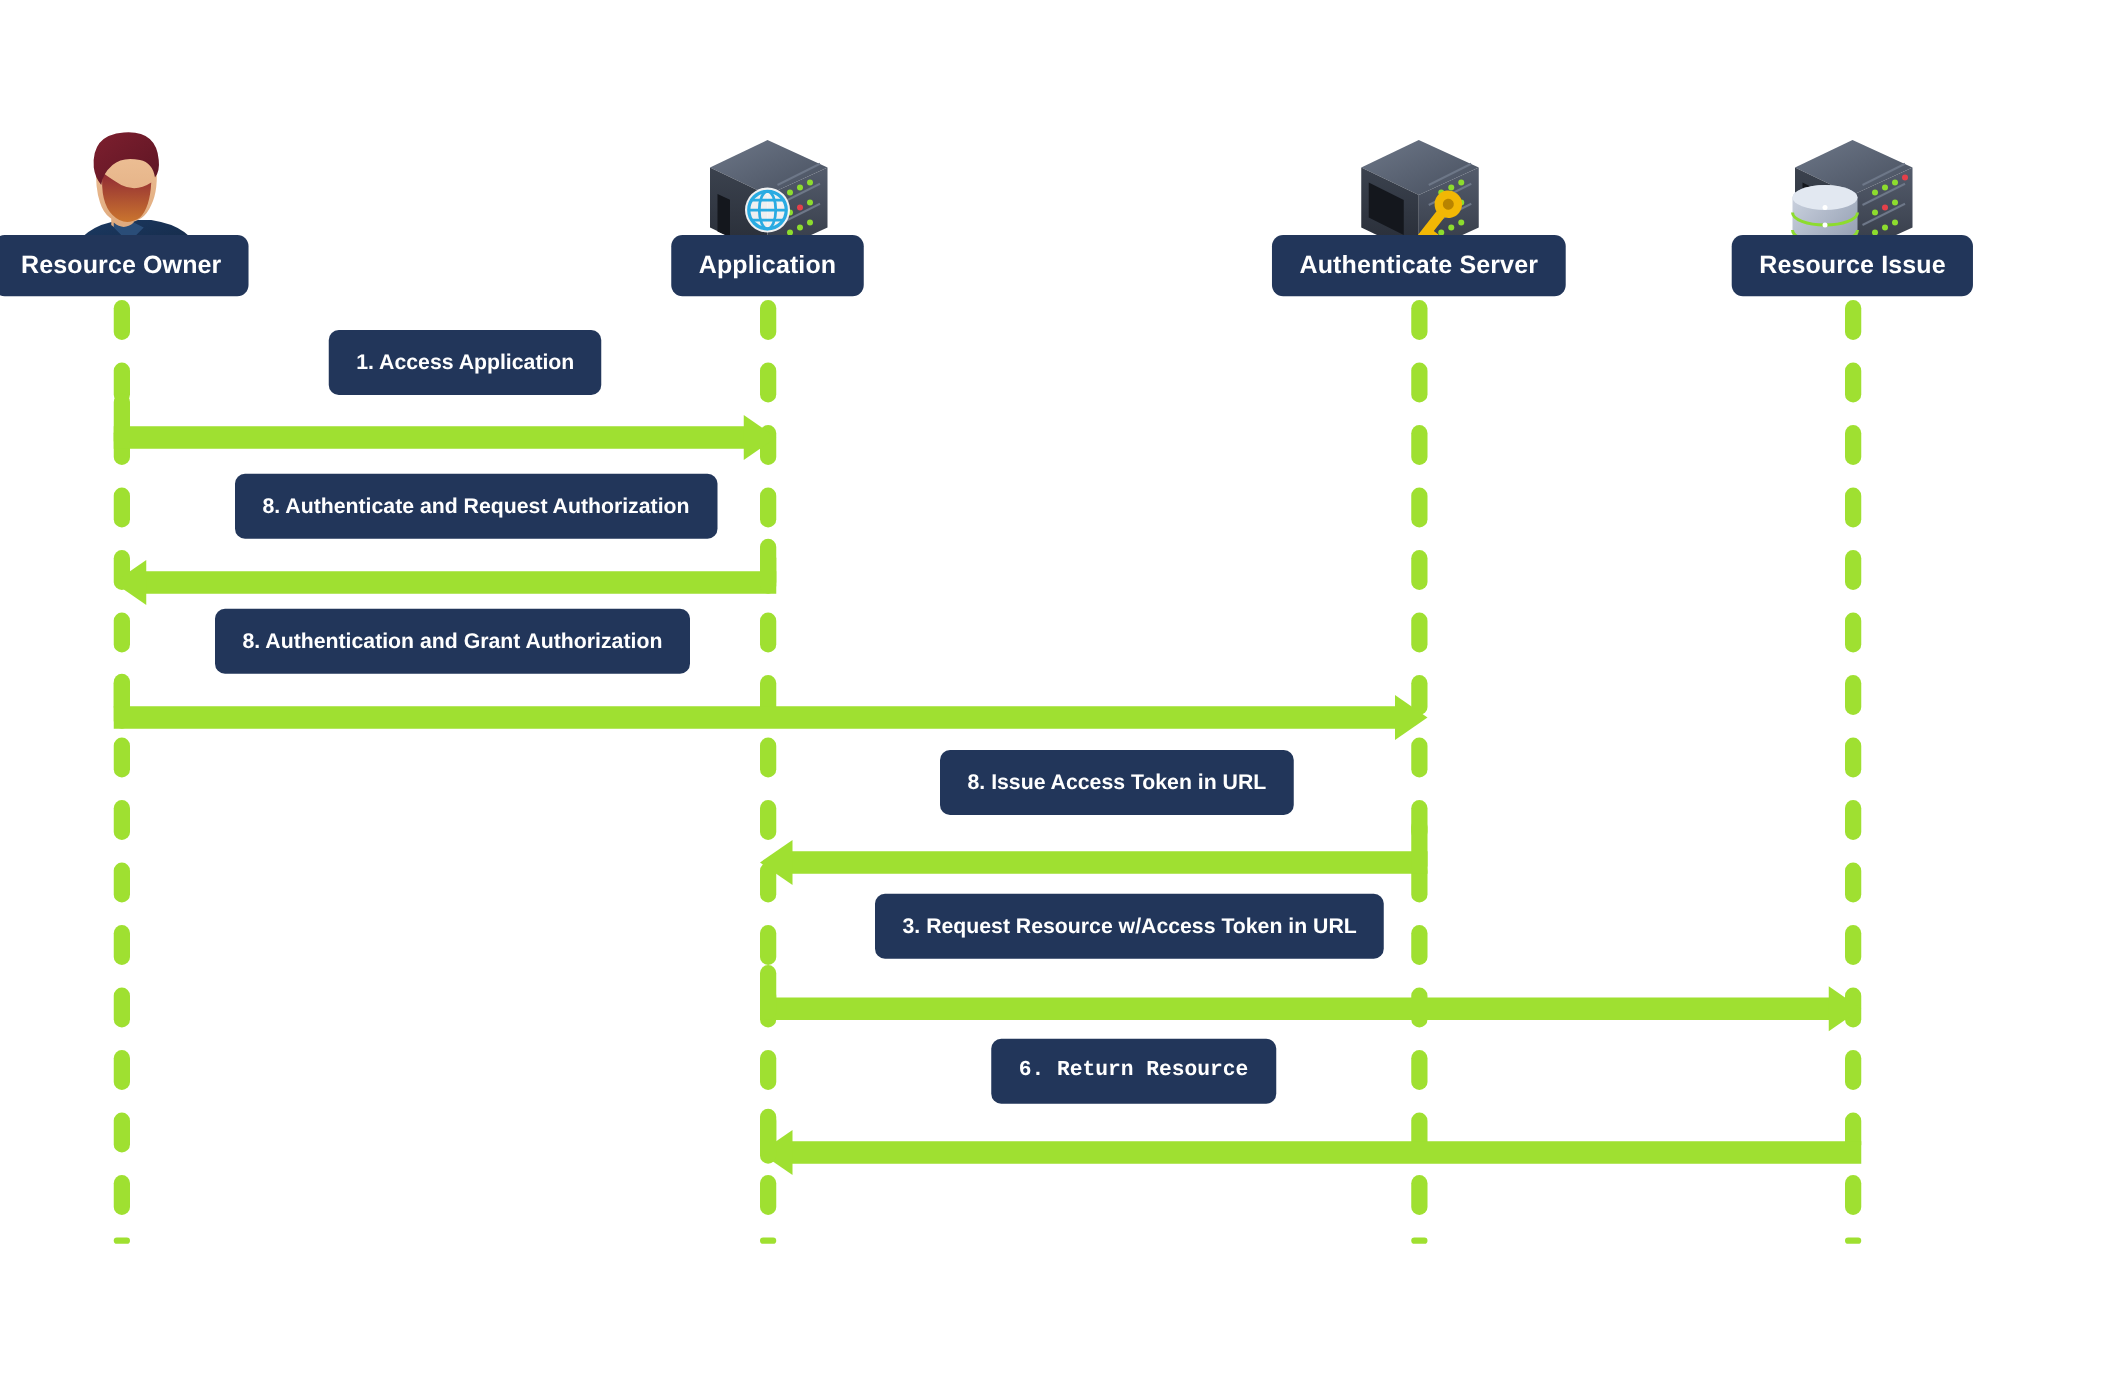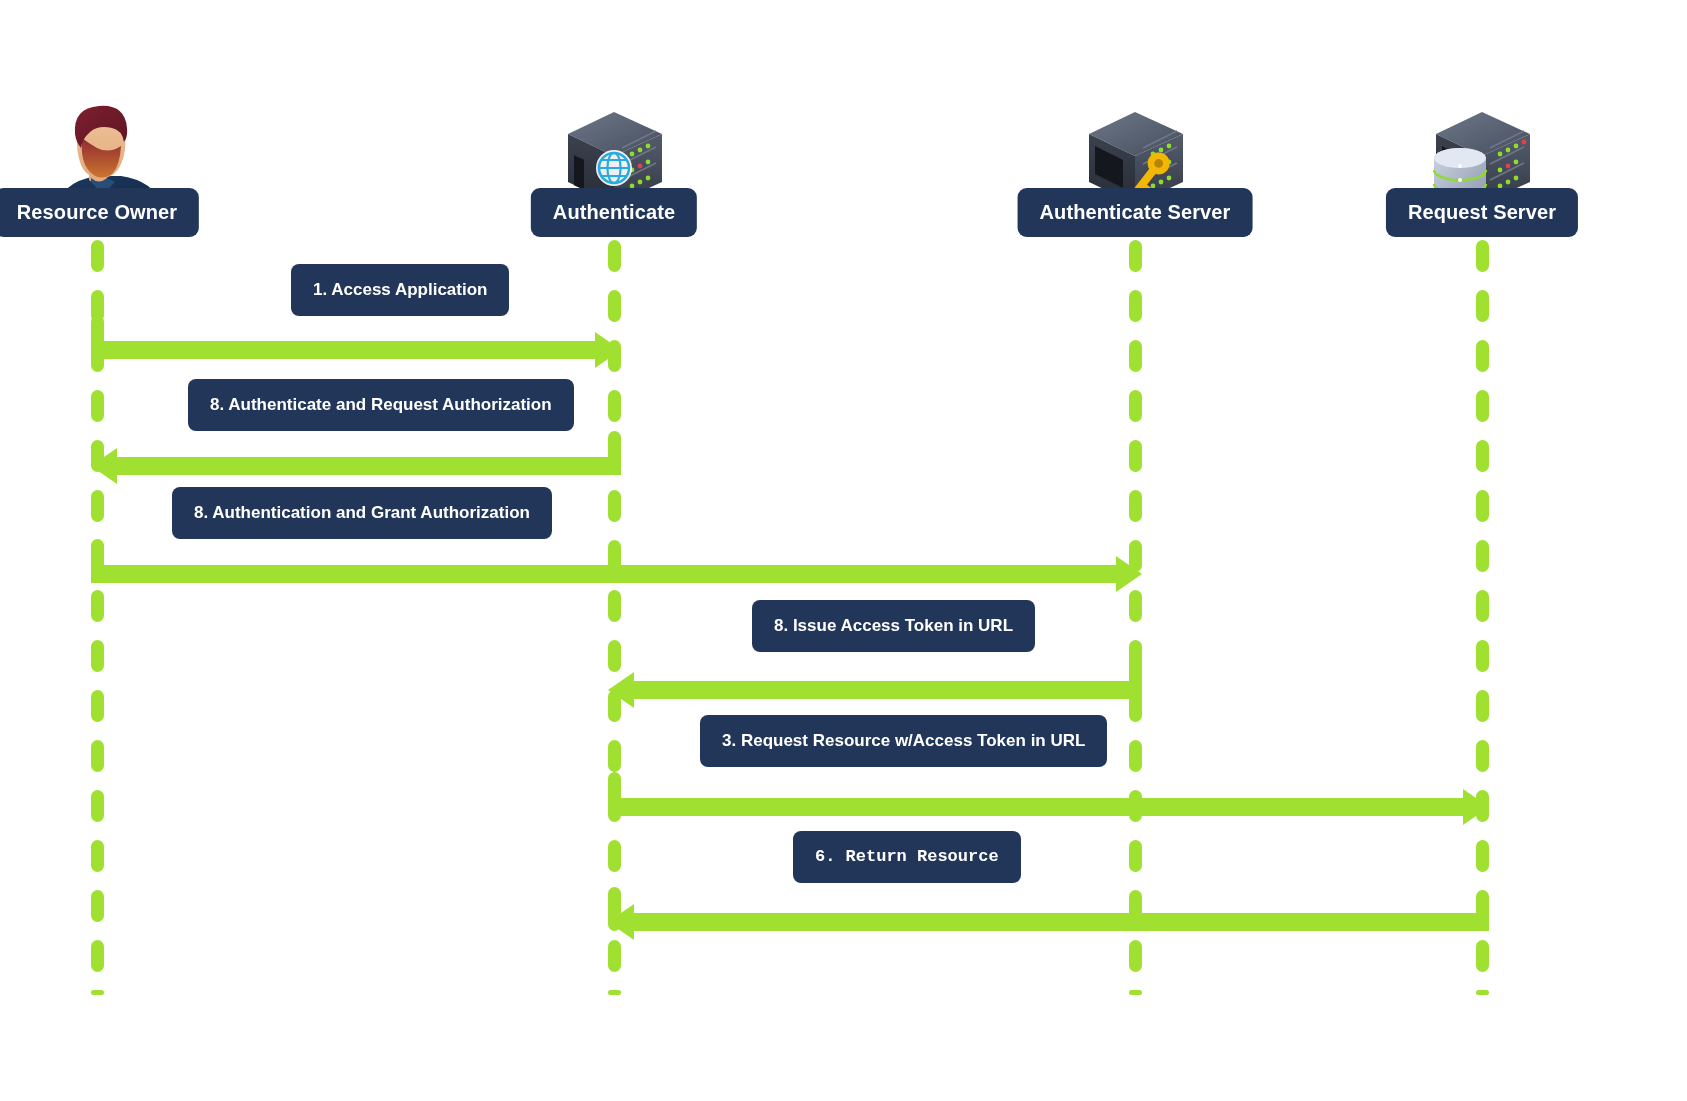--- a/index.html
+++ b/index.html
@@ -177,21 +177,21 @@
               <path d="M72 60 L106 43"></path>
               <path d="M72 76 L106 59"></path>
     </g>
     <g transform="translate(46,46)">
       <circle cx="18" cy="18" r="18" fill="#ffffff" opacity="0.92"></circle>
       <circle cx="18" cy="18" r="15" fill="none" stroke="#29abe2" stroke-width="2.6"></circle>
       <ellipse cx="18" cy="18" rx="6.6" ry="15" fill="none" stroke="#29abe2" stroke-width="2.2"></ellipse>
       <path d="M3 18 H33 M5 10 H31 M5 26 H31" stroke="#29abe2" stroke-width="2.2" fill="none"></path>
     </g>
   </svg></div>
-        <div class="actor-label">Authenticate</div>
+        <div class="actor-label">Application</div>
       </div>
       <div class="actor" style="left: 1135px; top: 188px;">
         <div class="actor-icon">
   <svg viewBox="0 0 128 112" width="128" height="112" aria-hidden="true">
     <defs>
       <linearGradient id="topk" x1="0" y1="0" x2="1" y2="1">
         <stop offset="0" stop-color="#6d7788"></stop>
                 <stop offset="1" stop-color="#474f5e"></stop>
       </linearGradient>
       <linearGradient id="leftk" x1="0" y1="0" x2="0" y2="1">
@@ -280,21 +280,21 @@
     <g transform="translate(14,44)">
       <path d="M2 10 a26 10 0 0 1 52 0 v36 a26 10 0 0 1 -52 0 z" fill="url(#diskg)"></path>
       <ellipse cx="28" cy="10" rx="26" ry="10" fill="#e2e8f1"></ellipse>
       <path d="M2 22 a26 10 0 0 0 52 0" fill="none" stroke="#8ddc2e" stroke-width="2.4"></path>
       <path d="M2 36 a26 10 0 0 0 52 0" fill="none" stroke="#8ddc2e" stroke-width="2.4"></path>
       <circle cx="28" cy="18" r="2" fill="#ffffff"></circle>
       <circle cx="28" cy="32" r="2" fill="#ffffff"></circle>
       <circle cx="28" cy="46" r="2" fill="#ffffff"></circle>
     </g>
   </svg></div>
-        <div class="actor-label">Request Server</div>
+        <div class="actor-label">Resource Issue</div>
       </div>
     </div>
   <div id="lifelines-layer">
       <div class="lifeline" style="left: 90.5px; top: 240px; height: 755px; background-image: none;">
         <i style="top: 0px; height: 32px;"></i>
         <i style="top: 50px; height: 32px;"></i>
         <i style="top: 100px; height: 32px;"></i>
         <i style="top: 150px; height: 32px;"></i>
         <i style="top: 200px; height: 32px;"></i>
         <i style="top: 250px; height: 32px;"></i>
@@ -390,20 +390,20 @@
         <div class="head"></div>
       </div>
       <div class="riser" style="left: 607.5px; top: 772px; height: 44px;"></div>
       <div class="arrow to-left" style="left: 607.5px; top: 913px; width: 881px;">
         <div class="shaft"></div>
         <div class="head"></div>
       </div>
       <div class="riser" style="left: 607.5px; top: 887px; height: 44px;"></div>
     </div>
   <div id="labels-layer">
-      <div class="msg-box" style="left: 263px; top: 264px; margin-left: 28px;">1. Access Application</div>
+      <div class="msg-box" style="left: 263px; top: 264px;">1. Access Application</div>
       <div class="msg-box" style="left: 188px; top: 379px;">8. Authenticate and Request Authorization</div>
       <div class="msg-box" style="left: 172px; top: 487px;">8. Authentication and Grant Authorization</div>
       <div class="msg-box" style="left: 752px; top: 600px;">8. Issue Access Token in URL</div>
       <div class="msg-box" style="left: 700px; top: 715px;">3. Request Resource w/Access Token in URL</div>
       <div class="msg-box" style="left: 793px; top: 831px; font-family: Liberation Mono, monospace;">6. Return Resource</div>
     </div>
 </div>
 
 </body></html>

